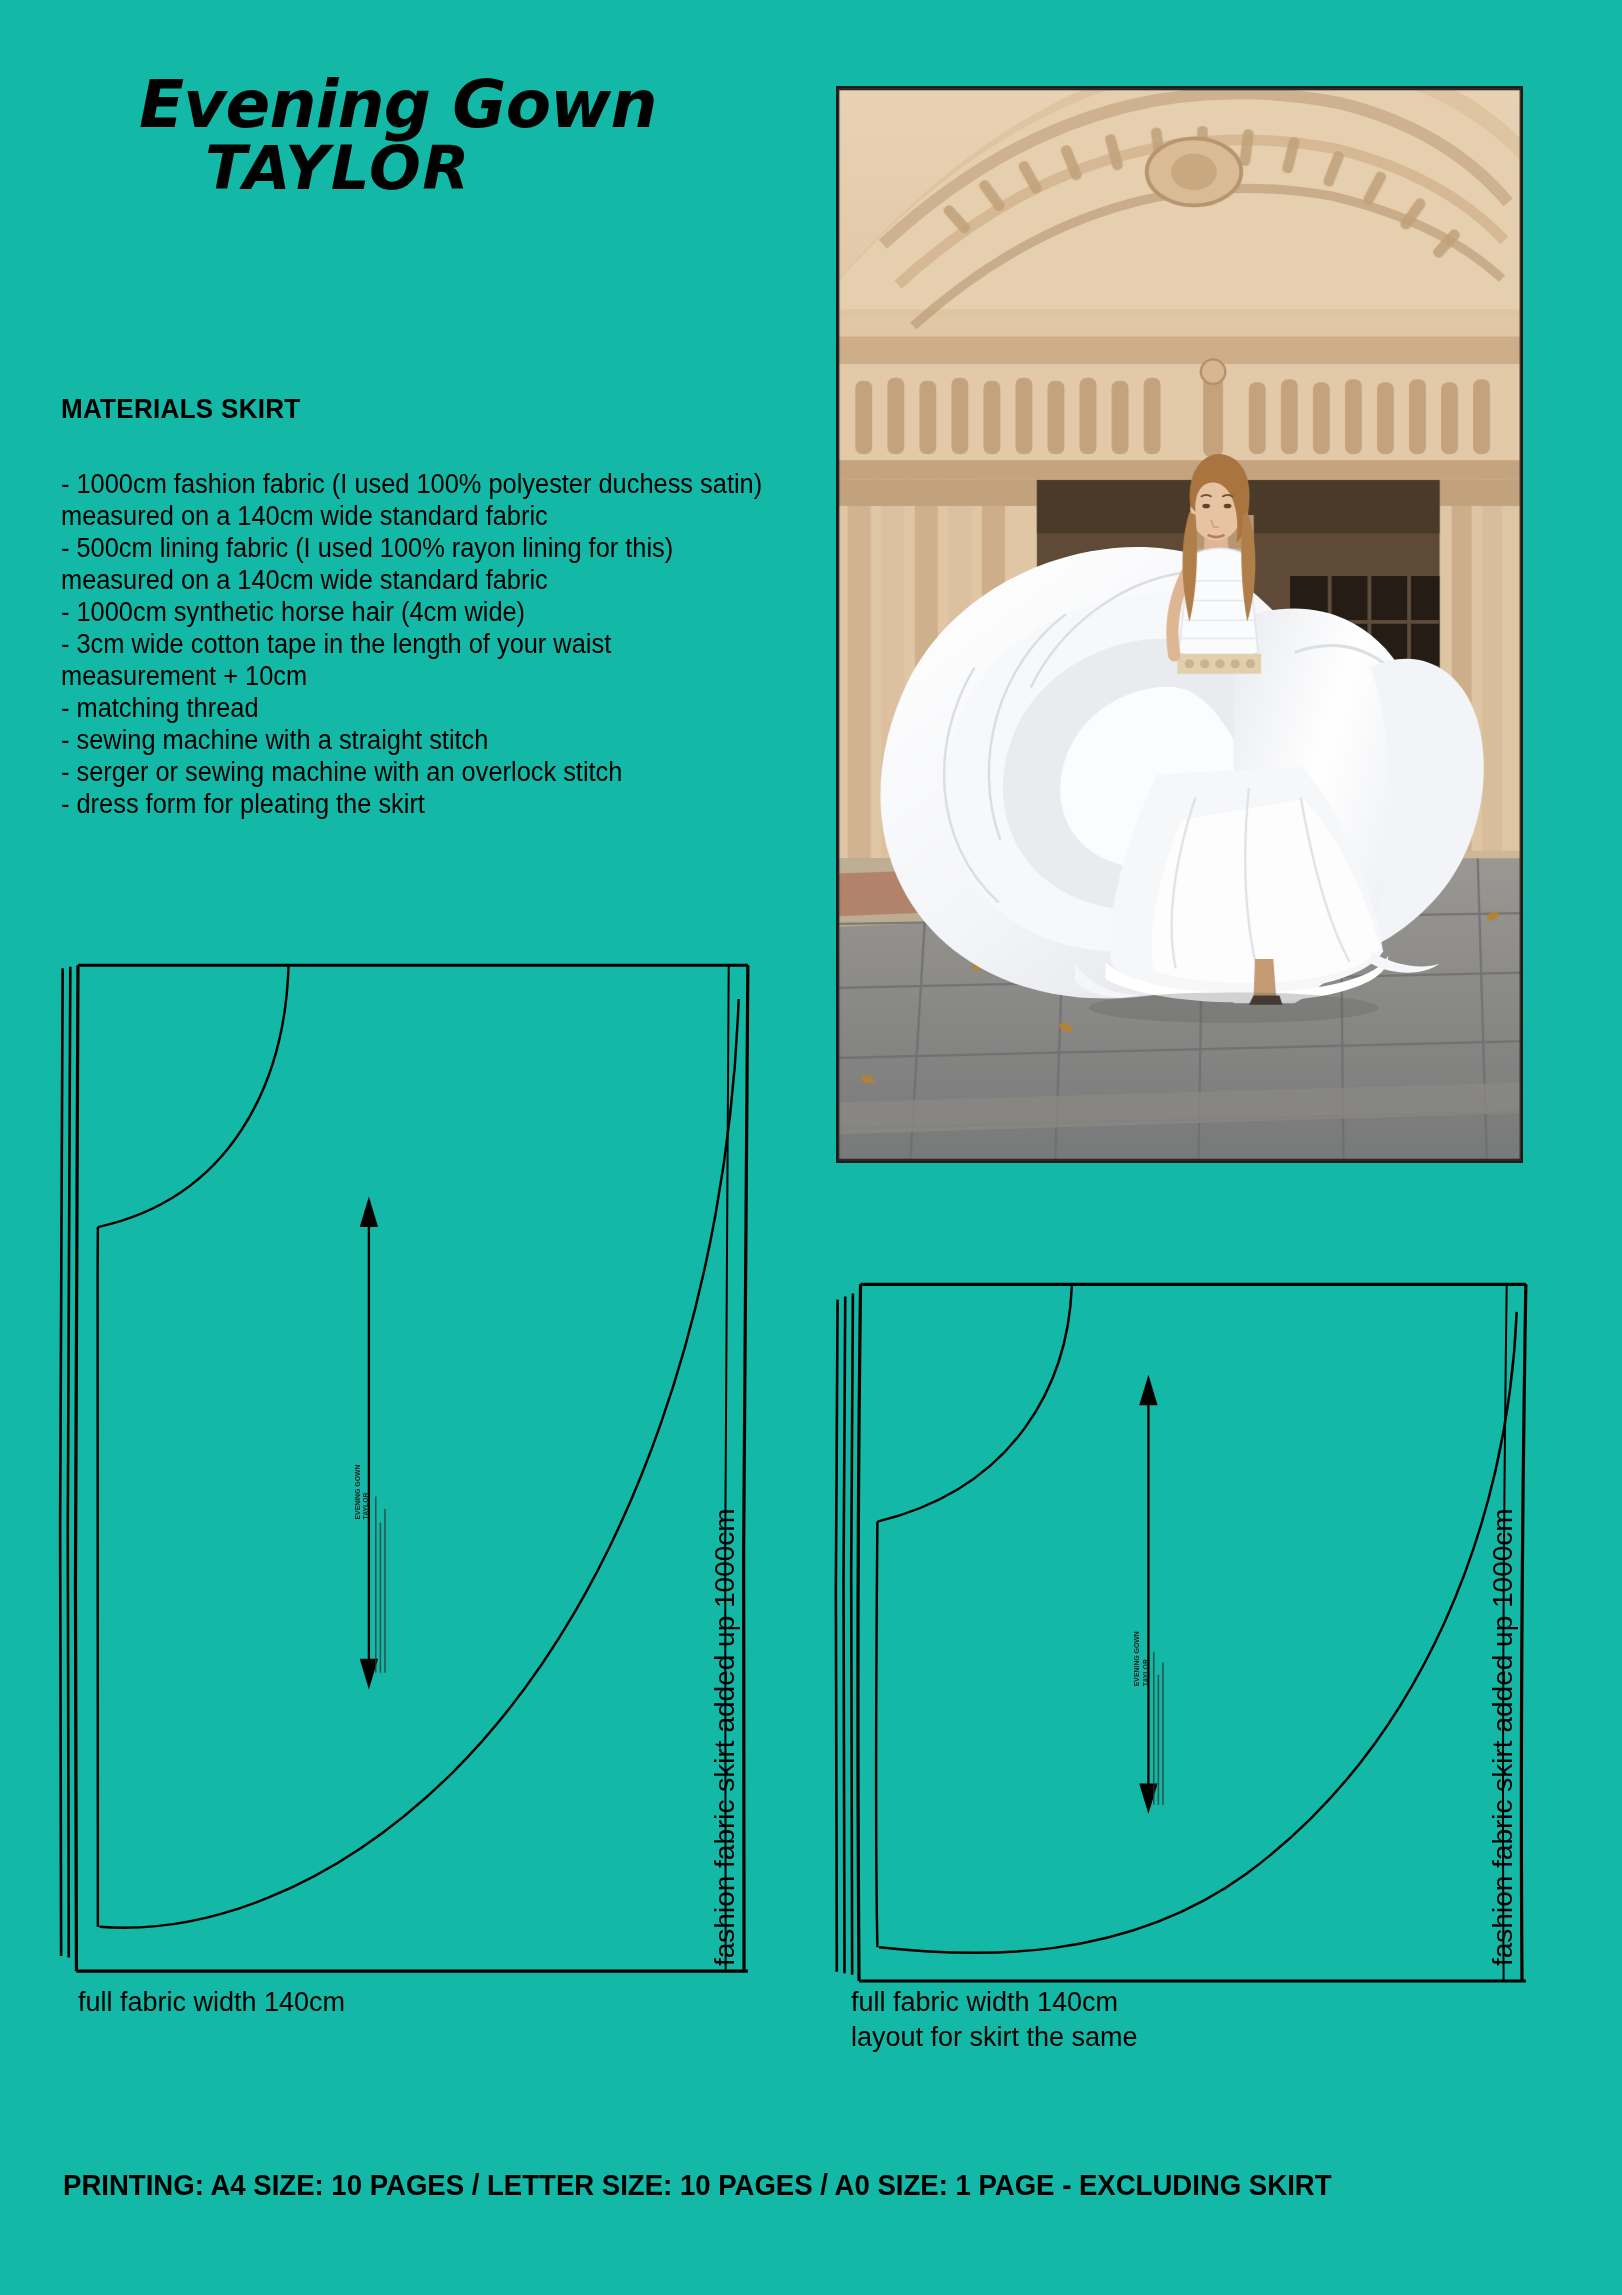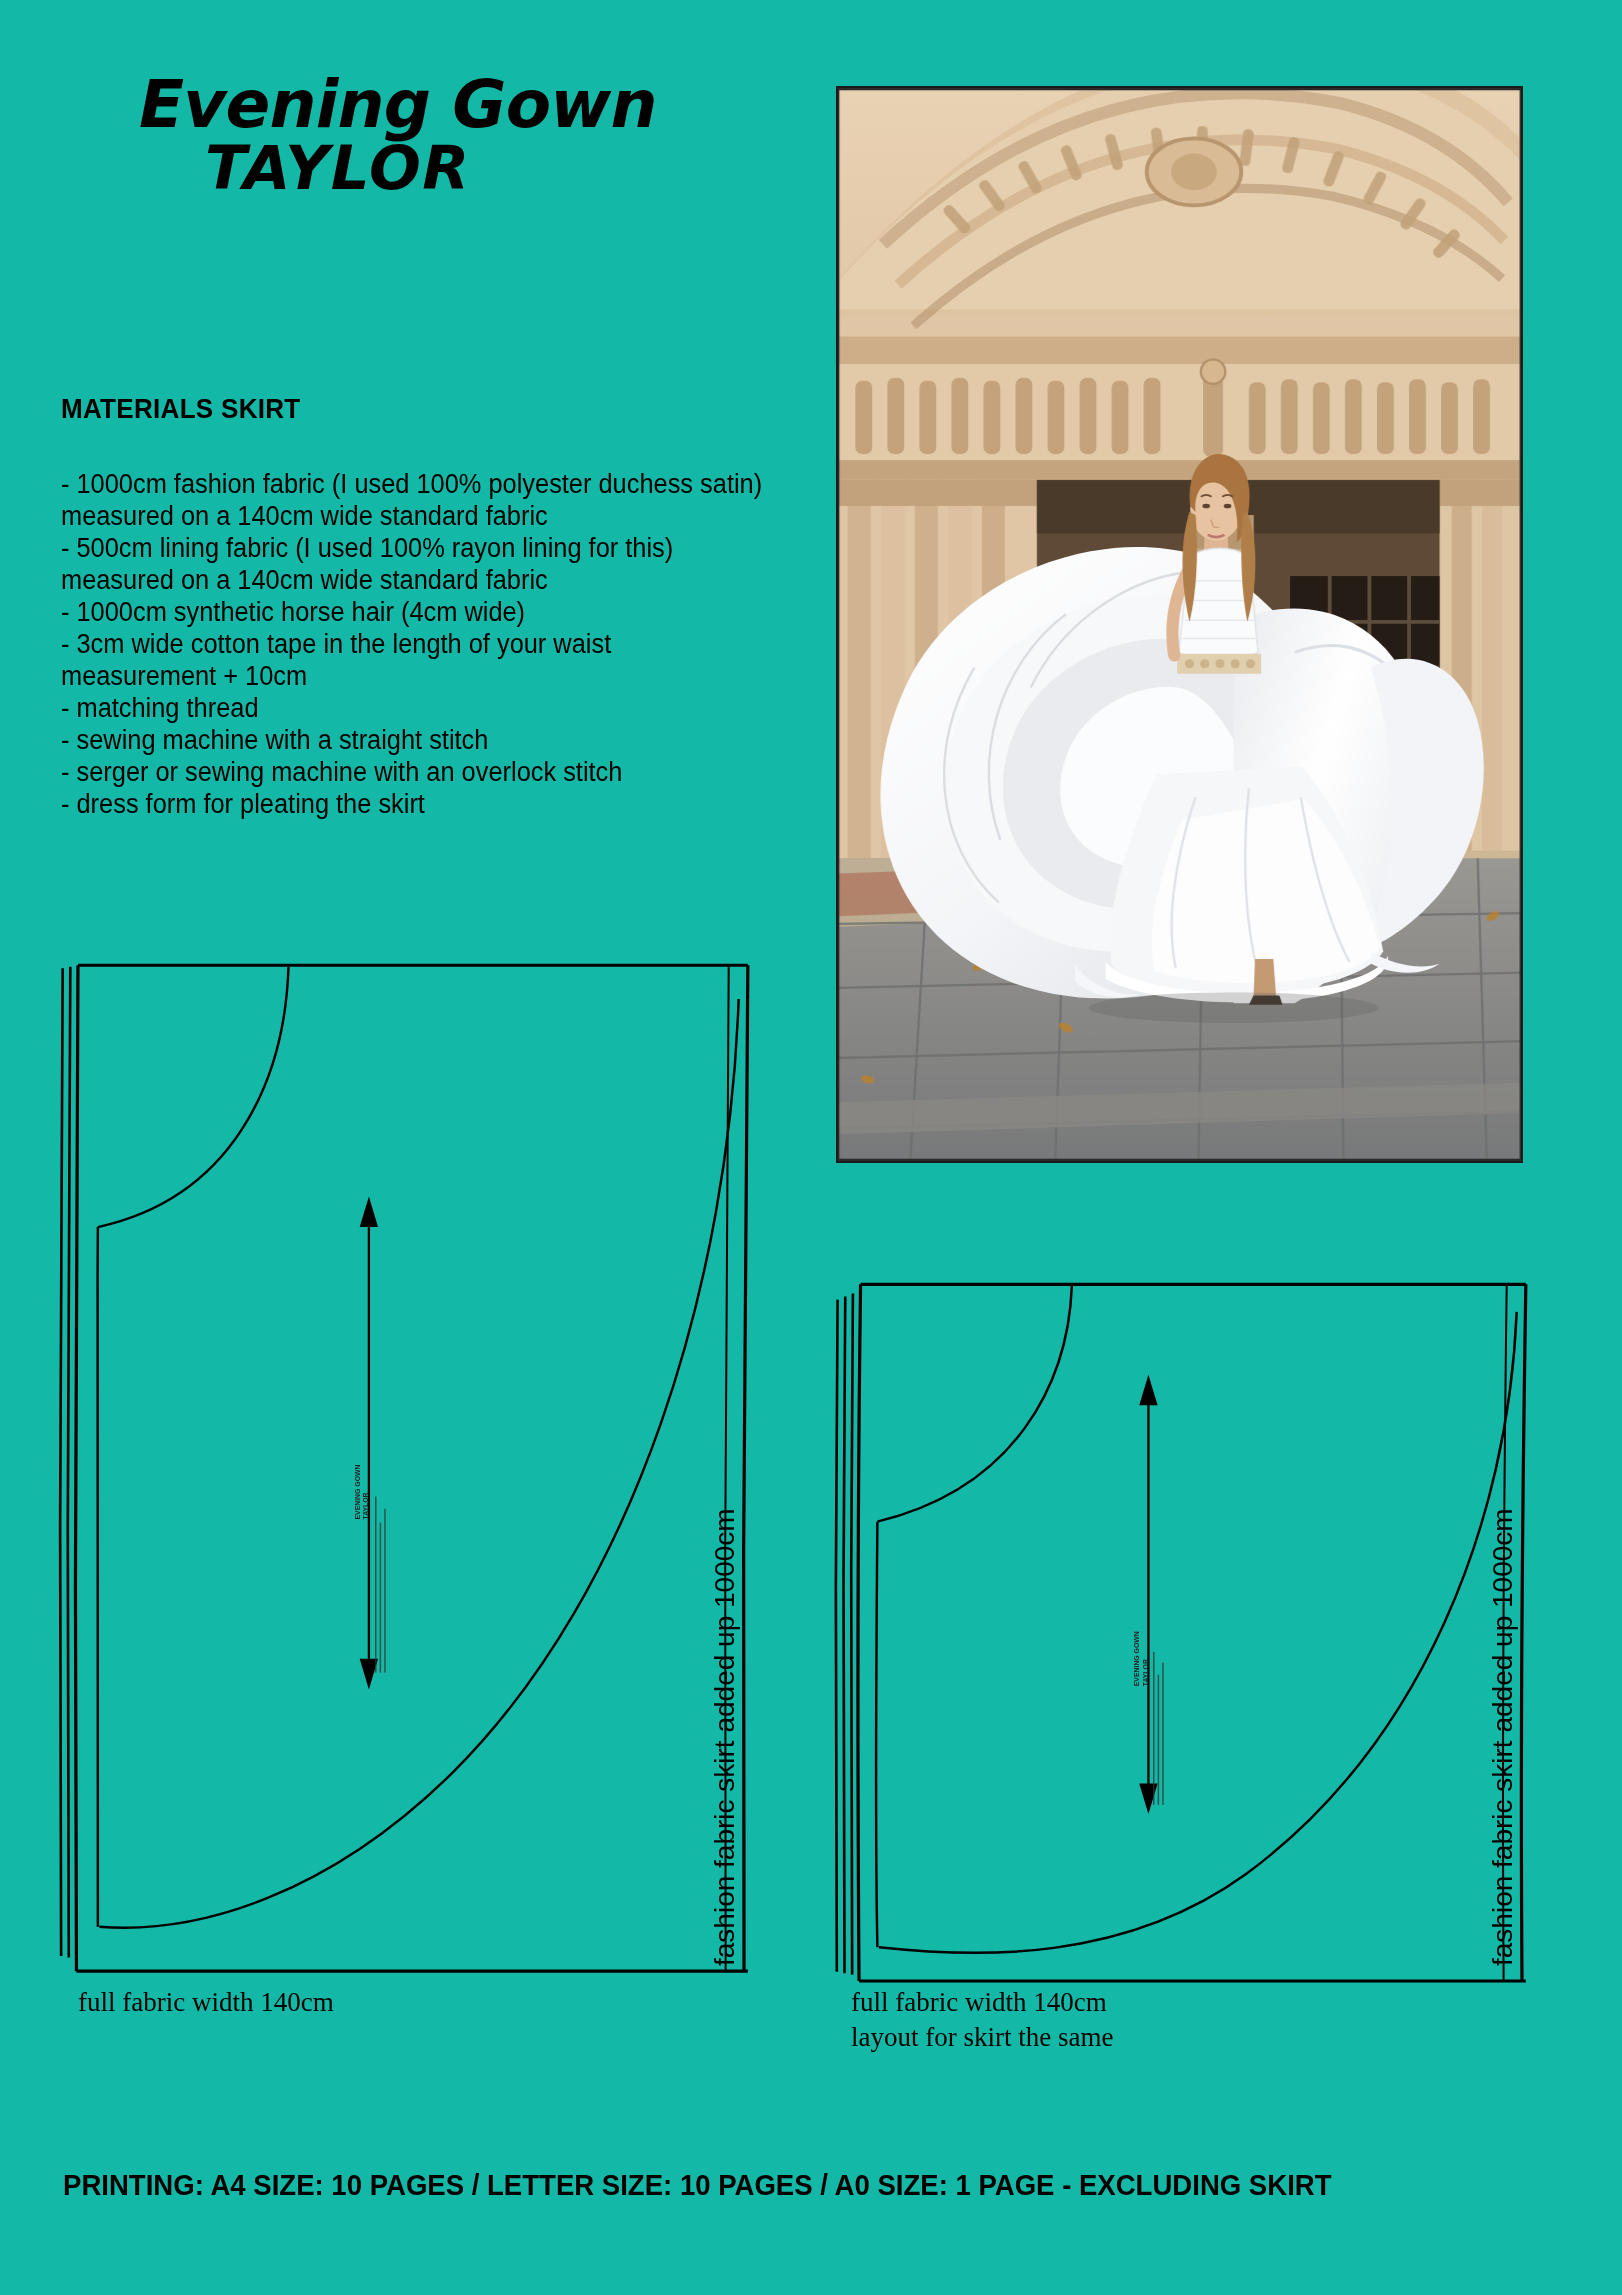--- a/index.html
+++ b/index.html
@@ -92,21 +92,21 @@
   .layout {
     position: absolute;
   }
   .layout svg { display: block; }
 
   .layout-left  { left: 55px;   top: 953px; width: 712px;  height: 1037px; }
   .layout-right { left: 833px; top: 1269px; width: 712px;  height: 723px; }
 
   .caption {
     position: absolute;
-    font-family: Liberation Serif, serif;
+    font-family: Liberation Sans, sans-serif;
     font-size: 27px;
     line-height: 35px;
     color: #000000;
   }
   .caption-left  { left: 78px;  top: 1985px; }
   .caption-right { left: 851px; top: 1985px; }
 
   .vlabel {
     position: absolute;
     font-family: "Liberation Sans", sans-serif;

